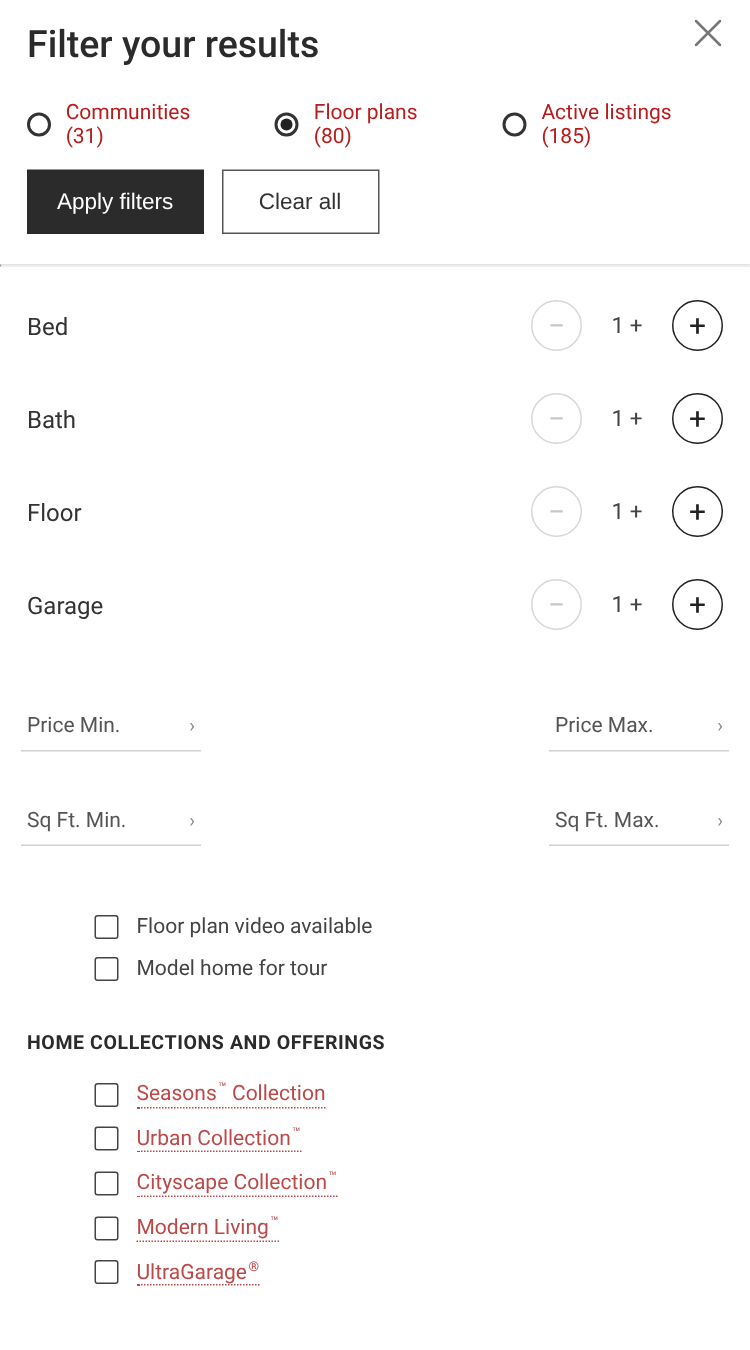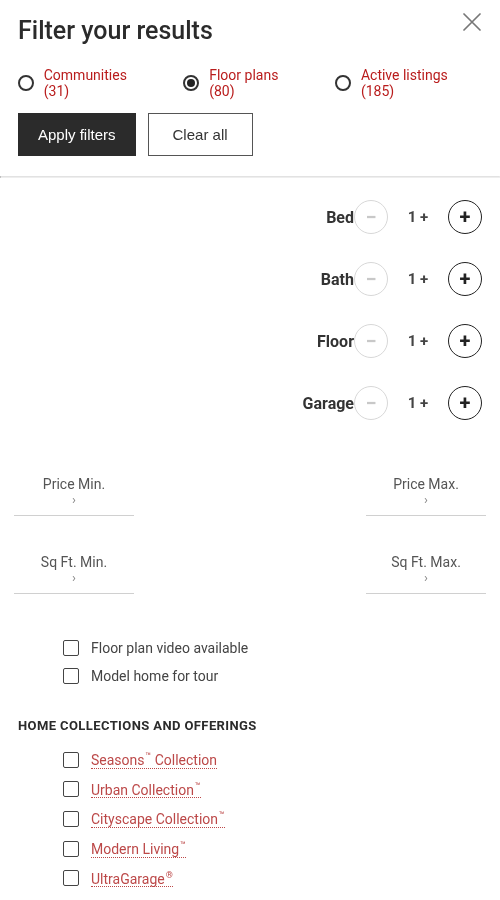--- a/index.html
+++ b/index.html
@@ -88,23 +88,22 @@
   .divider {
     border-top: 1px solid #e2e2e2;
     margin: 0;
   }
   .steppers {
     padding: 8px 18px 20px;
   }
   .stepper-row {
     display: flex;
     align-items: center;
-    justify-content: flex-end;
+    justify-content: space-between;
     padding: 14px 0;
-    font-weight: bold;
   }
   .stepper-label {
     font-size: 16px;
     color: #333;
   }
   .stepper-controls {
     display: flex;
     align-items: center;
     gap: 18px;
   }
@@ -140,21 +139,20 @@
     gap: 16px;
   }
   .range-select {
     display: flex;
     align-items: center;
     justify-content: space-between;
     border-bottom: 1px solid #d0d0d0;
     padding: 6px 4px 8px;
     width: 120px;
     cursor: pointer;
-    flex-direction: column;
   }
   .range-label {
     font-size: 14px;
     color: #555;
   }
   .chev {
     color: #888;
     font-size: 13px;
   }
   .section {

